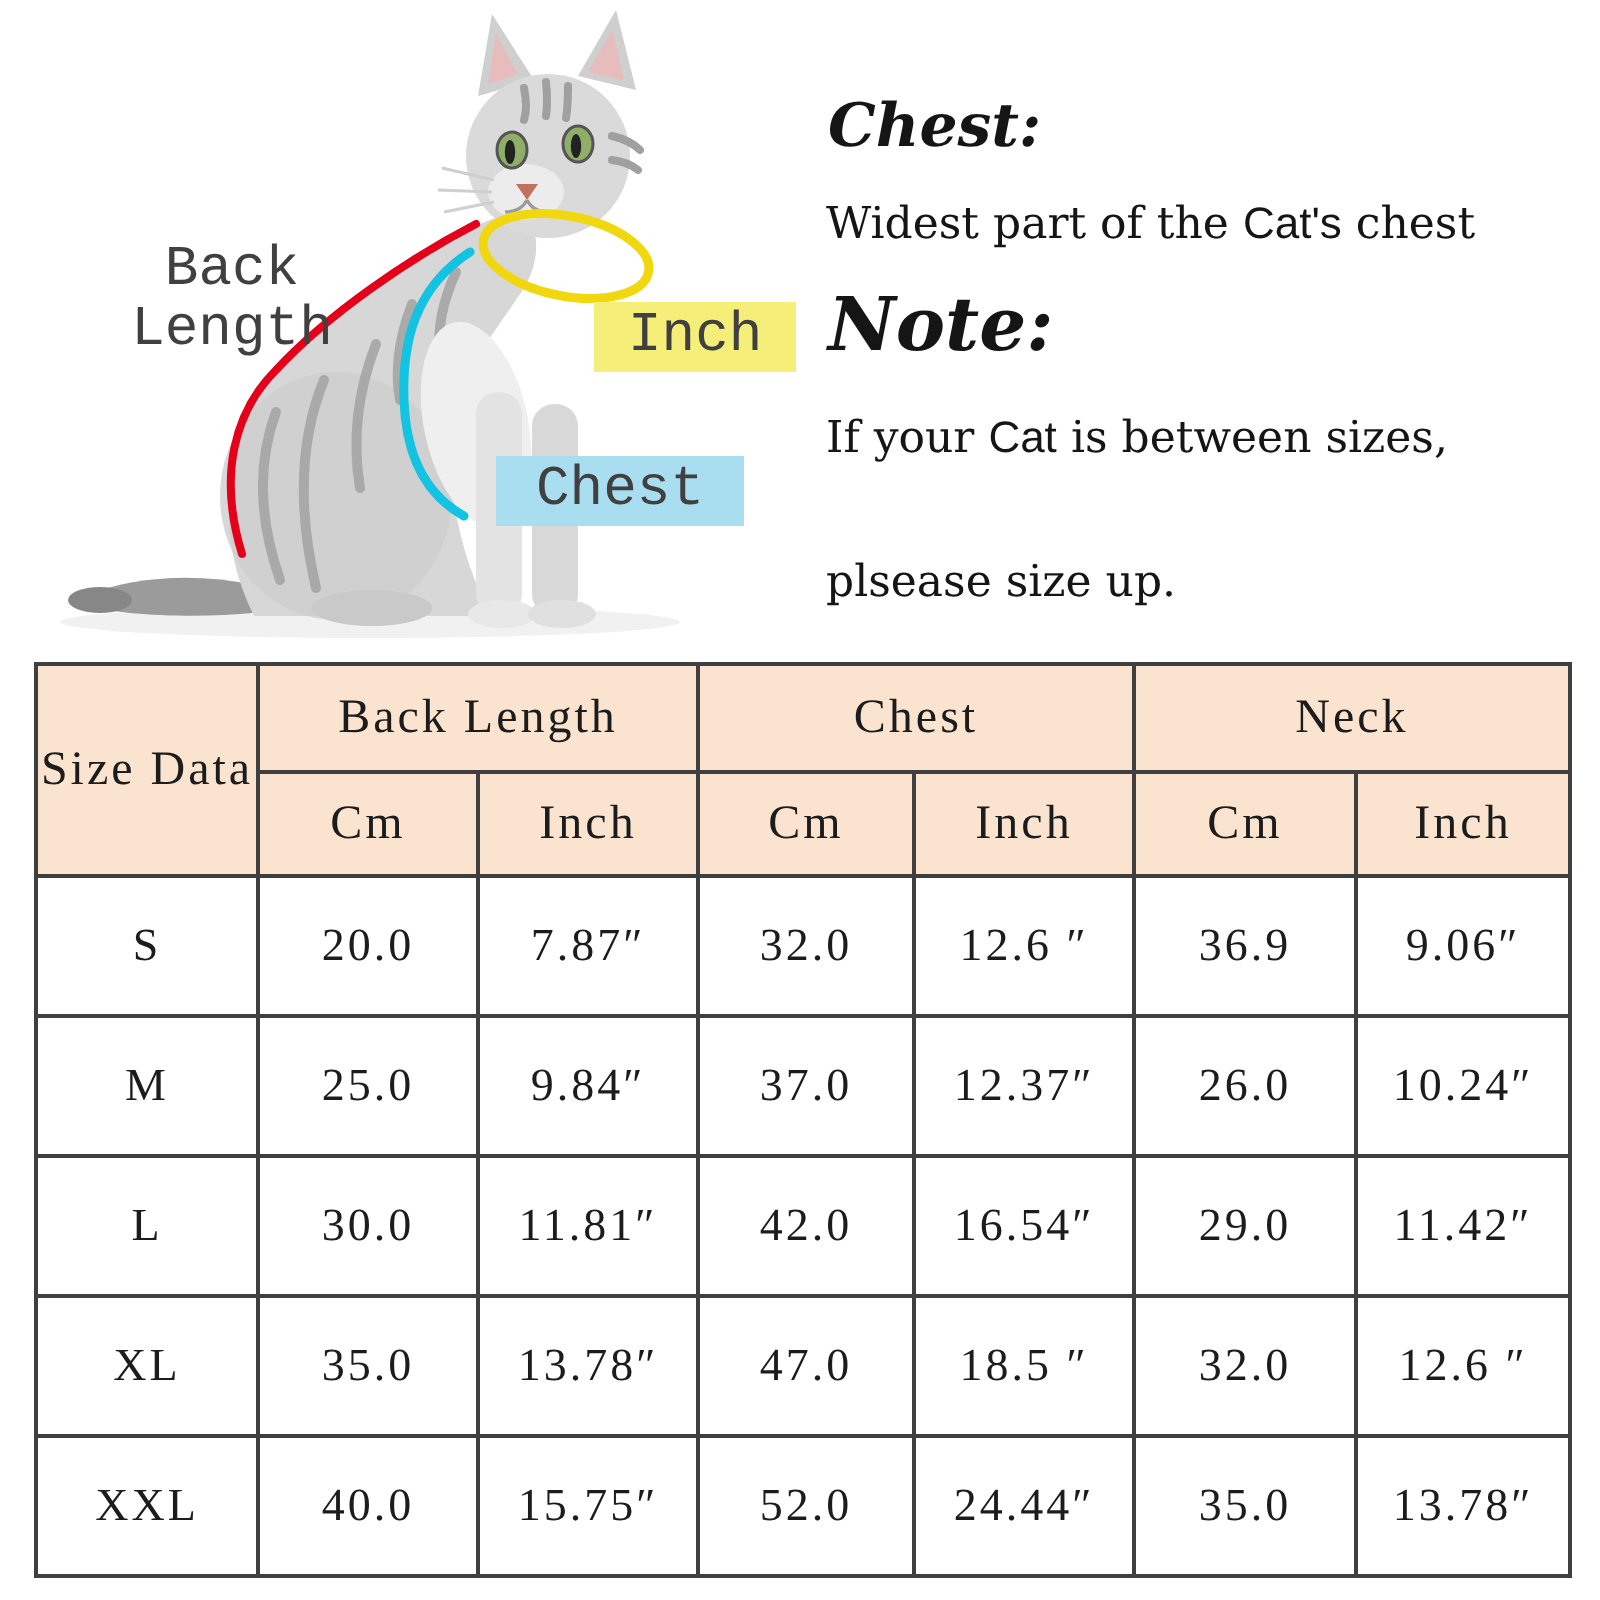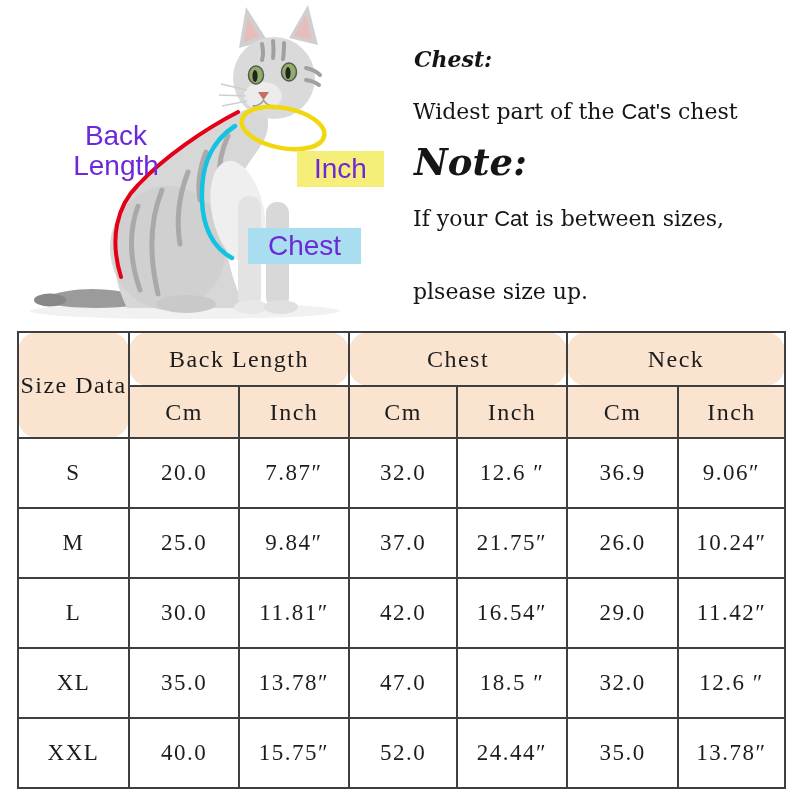--- a/index.html
+++ b/index.html
@@ -5,43 +5,43 @@
   html,body { margin:0; padding:0; background:#ffffff; }
   body { width:800px; height:800px; font-family:"Liberation Sans", sans-serif; }
   #canvas { position:relative; width:800px; height:800px; background:#ffffff; overflow:hidden; }
 
   
   .cat-svg { position:absolute; left:0; top:0; width:400px; height:330px; }
   .line-back  { stroke:var(--line-back); }
   .line-chest { stroke:var(--line-chest); }
   .line-neck  { stroke:var(--line-neck); }
 
-  .anno-label { position:absolute; color:#6d28d9; font-family:Liberation Sans, sans-serif; }
+  .anno-label { position:absolute; color:#404040; font-family:Liberation Mono, monospace; }
   #back-length-label { left:58px; top:121px; width:116px; text-align:center; font-size:28px; line-height:1.06; }
   #nest-label  { left:297px; top:151px; background:var(--nest-bg);  font-size:28px; padding:2px 17px; }
   #chest-label { left:248px; top:228px; background:var(--chest-bg); font-size:28px; padding:2px 20px; }
 
   
   .info { position:absolute; left:412px; top:0; width:390px; height:330px; color:#151515; }
   .info .heading { position:absolute; left:2px; font-family:"DejaVu Serif", serif; font-weight:bold; font-style:italic; }
-  #chest-heading { top:46px; font-size:22px; }
+  #chest-heading { top:46px; font-size:30px; }
   #note-heading  { top:140px; font-size:37px; }
   .info .body-line { position:absolute; left:1px; font-family:"DejaVu Serif", serif; font-size:22px; white-space:nowrap; }
   #chest-desc { top:99px; }
   #note-line1 { top:206px; }
   #note-line2 { top:249px;margin-top:30px; }
   .sans-word { font-family:"Liberation Sans", sans-serif; margin:0 7px; }
 
   
   .size-table { position:absolute; left:17px; top:331px; border-collapse:collapse; table-layout:fixed;
                 background:#fff; font-family:"Liberation Serif", serif; color:#1c1c1c; }
   .size-table th, .size-table td { border:2px solid #3f3f3f; text-align:center; vertical-align:middle;
                 font-weight:normal; letter-spacing:1.5px; padding:0; }
   .size-table thead th { background:var(--header-bg); font-size:24px; }
-  .group-row th { height:52px;border-radius:20px; }
+  .group-row th { height:52px; }
   .unit-row  th { height:50px; }
   .size-table tbody td { height:68px; font-size:23px; }
   .corner {
     background:
       linear-gradient(to bottom right,
         rgba(0,0,0,0) calc(50% - 1.1px),
         #3f3f3f calc(50% - 1.1px),
         #3f3f3f calc(50% + 1.1px),
         rgba(0,0,0,0) calc(50% + 1.1px)),
       var(--header-bg);
@@ -159,21 +159,21 @@
         <td>32.0</td>
         <td>12.6 ″</td>
         <td>36.9</td>
         <td>9.06″</td>
       </tr>
       <tr>
         <td>M</td>
         <td>25.0</td>
         <td>9.84″</td>
         <td>37.0</td>
-        <td>21.75″</td>
+        <td>12.37″</td>
         <td>26.0</td>
         <td>10.24″</td>
       </tr>
       <tr>
         <td>L</td>
         <td>30.0</td>
         <td>11.81″</td>
         <td>42.0</td>
         <td>16.54″</td>
         <td>29.0</td>

